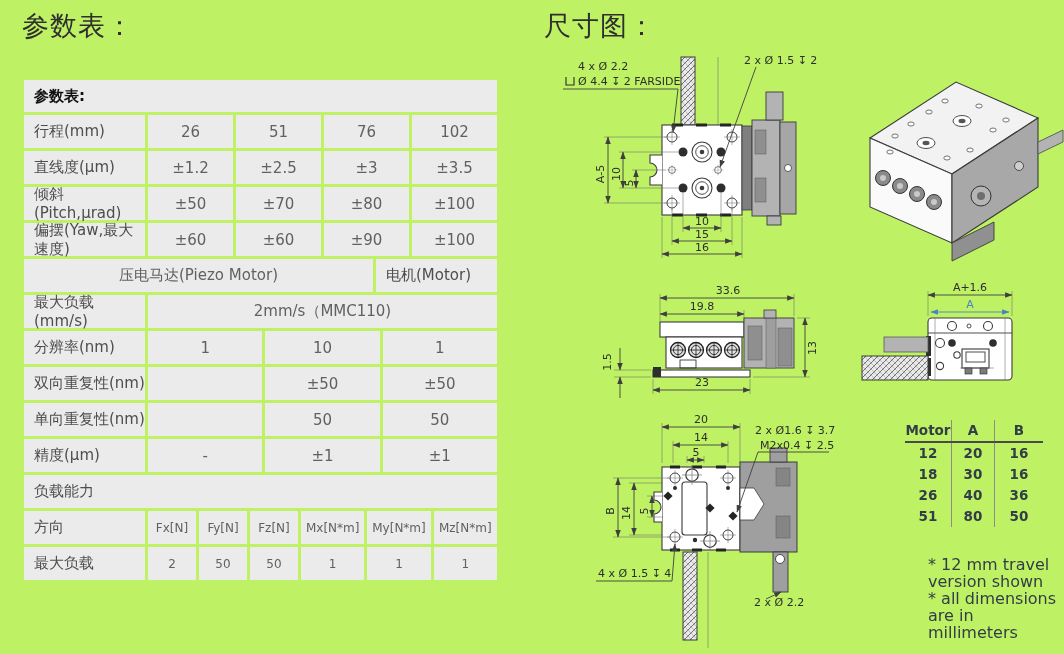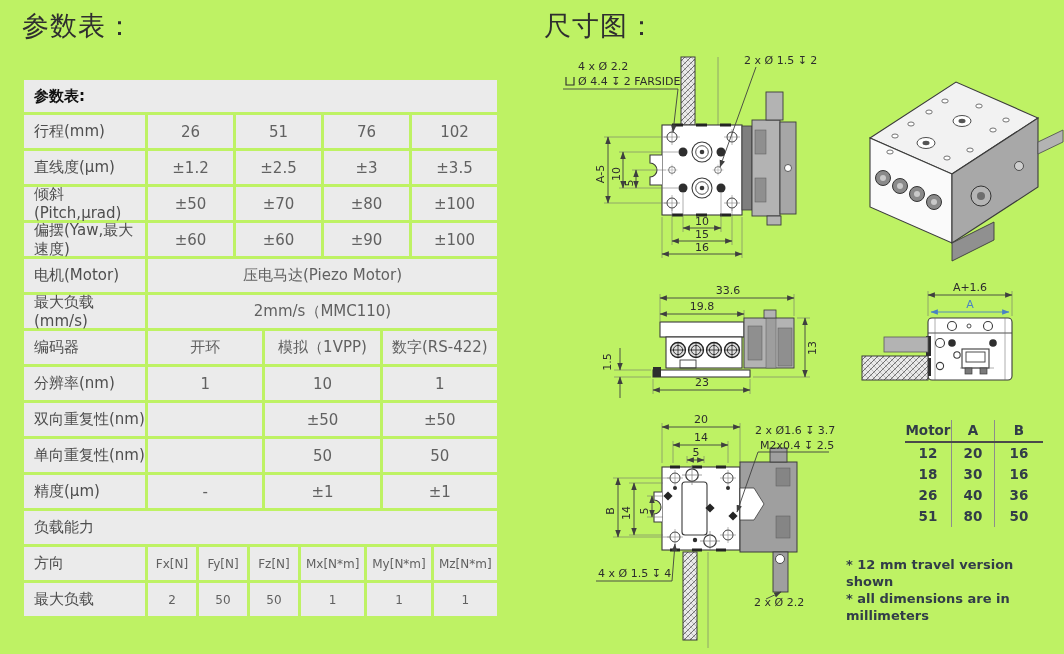--- a/index.html
+++ b/index.html
@@ -34,22 +34,22 @@
   .outn{stroke:#3b3b3b;stroke-width:0.9;fill:none;}
 
   
   .travel{position:absolute;left:905px;top:420px;color:#323d48;font-size:13.5px;font-weight:600;}
   .trow{display:flex;height:21px;line-height:21px;text-align:center;}
   .tc1{width:46px;}
   .tc2{width:42px;border-left:1px solid #8d8d8d;border-right:1px solid #8d8d8d;}
   .tc3{width:48px;}
   .thead{border-bottom:2px solid #4a4a4a;}
 
-  .notes{position:absolute;left:846px;top:556px;color:#323d48;font-size:13px;
-    font-weight:700;line-height:17px;}
+  .notes{position:absolute;left:928px;top:556px;color:#323d48;font-size:16px;
+    font-weight:400;line-height:17px;}
 </style>
 </head>
 <body>
 
 <div class="stage">
 
   <div class="page-title" id="left-title">参数表：</div>
   <div class="page-title" id="right-title">尺寸图：</div>
 
   <div class="pt">
@@ -78,32 +78,26 @@
       <div class="pc pv">±100</div>
     </div>
     <div class="prow">
       <div class="pc pl">偏摆(Yaw,最大速度)</div>
       <div class="pc pv">±60</div>
       <div class="pc pv">±60</div>
       <div class="pc pv">±90</div>
       <div class="pc pv">±100</div>
     </div>
     <div class="prow">
+      <div class="pc pv">压电马达(Piezo Motor)</div>
       <div class="pc pl">电机(Motor)</div>
-      <div class="pc pv">压电马达(Piezo Motor)</div>
     </div>
     <div class="prow">
       <div class="pc pl">最大负载(mm/s)</div>
       <div class="pc pv">2mm/s（MMC110)</div>
-    </div>
-    <div class="prow">
-      <div class="pc pl">编码器</div>
-      <div class="pc pv">开环</div>
-      <div class="pc pv">模拟（1VPP)</div>
-      <div class="pc pv">数字(RS-422)</div>
     </div>
     <div class="prow">
       <div class="pc pl">分辨率(nm)</div>
       <div class="pc pv">1</div>
       <div class="pc pv">10</div>
       <div class="pc pv">1</div>
     </div>
     <div class="prow">
       <div class="pc pl">双向重复性(nm)</div>
       <div class="pc pv"></div>

